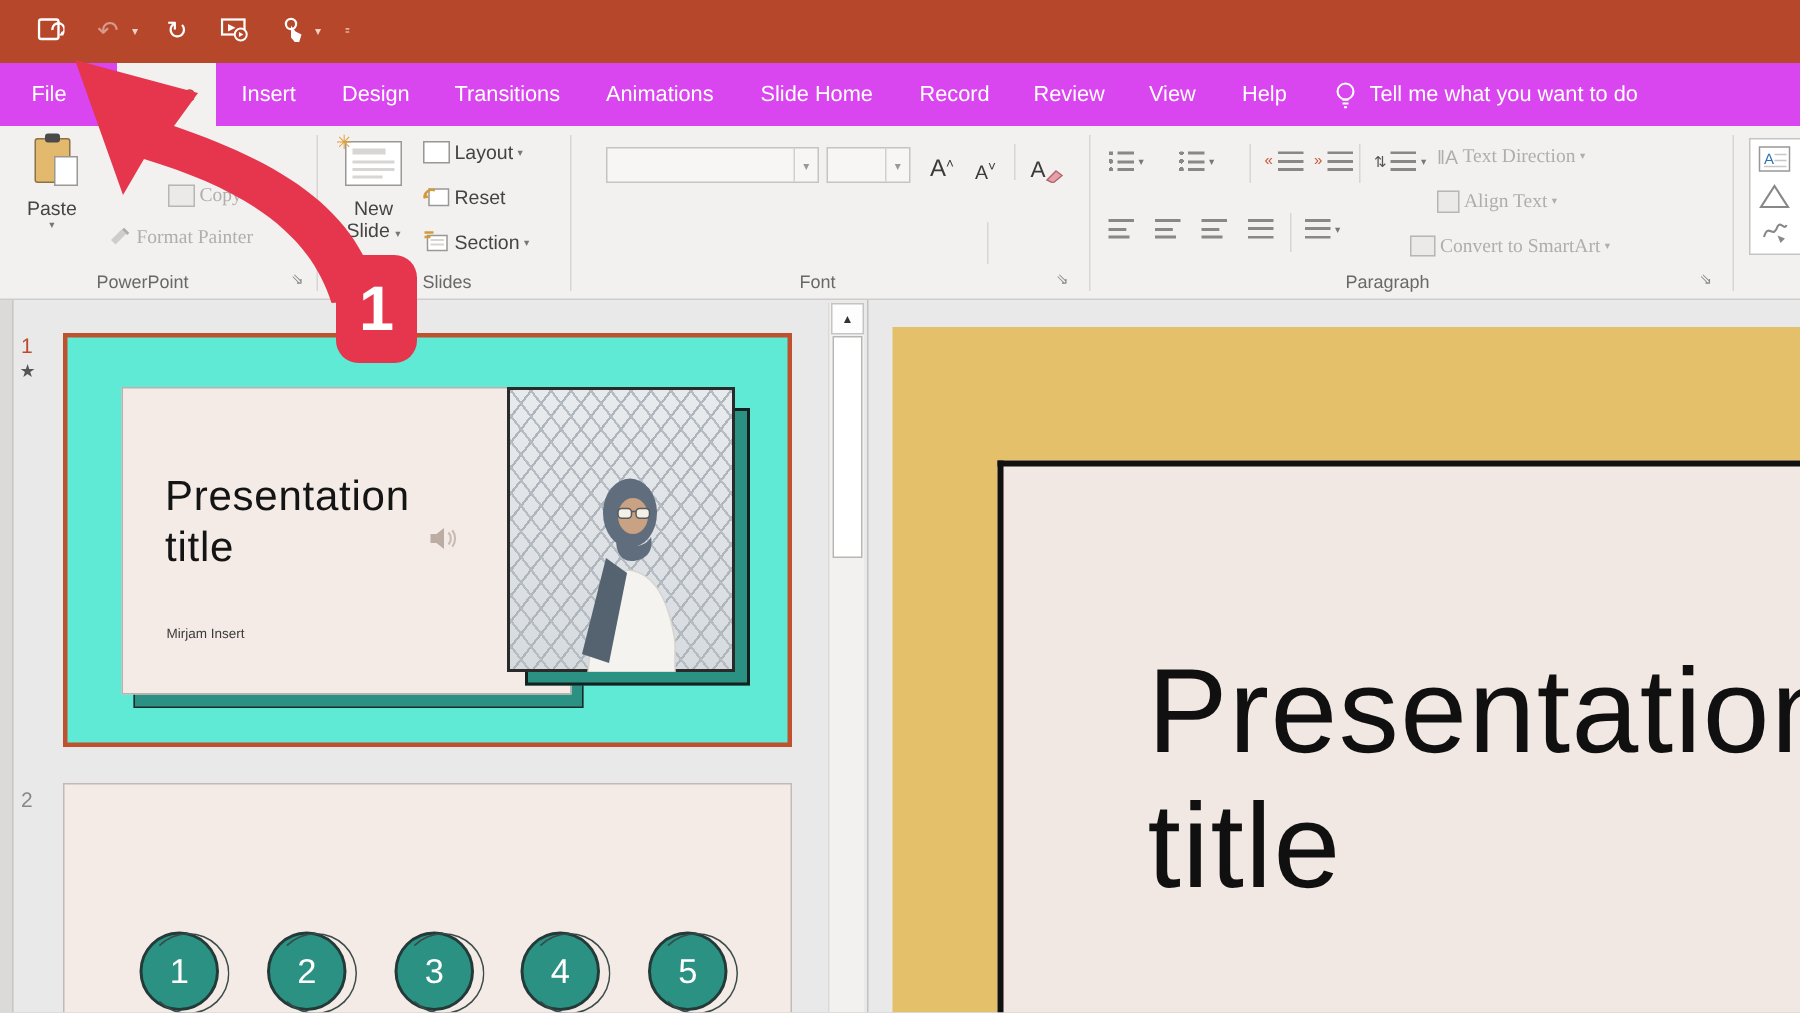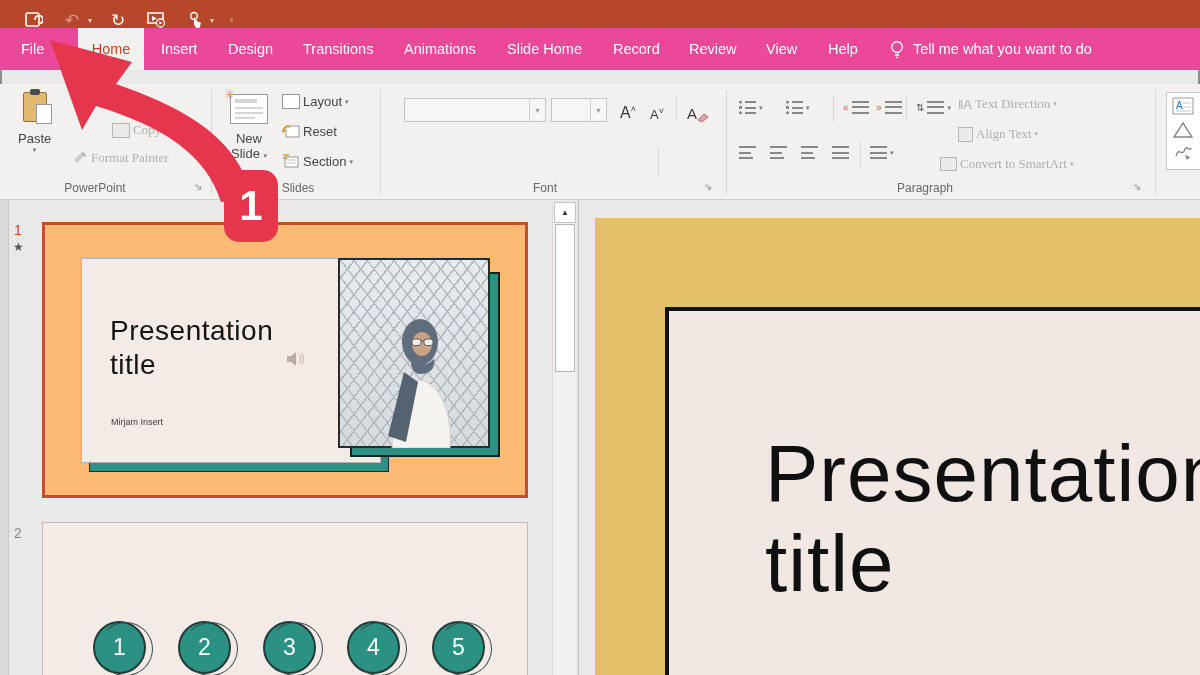--- a/index.html
+++ b/index.html
@@ -9,21 +9,21 @@
 
   
   .titlebar { position:absolute; left:0; top:0; width:1200px; height:42px; background:#b7472a; }
   .qat { position:absolute; left:22px; top:8px; display:flex; align-items:center; gap:14px; }
   .qat .qbtn { width:24px; height:24px; display:flex; align-items:center; justify-content:center; color:#fff; font-size:17px; }
   .qat .qbtn.dim { opacity:.45; }
   .qat .chev { color:#f0cfc5; font-size:8px; margin-left:-10px; }
   .win-title { position:absolute; right:14px; top:13px; color:#ffffff; font-size:14px; letter-spacing:.2px; }
 
   
-  .tabrow { position:absolute; left:0; top:28px; width:1200px; height:42px; background:#ec4899; }
+  .tabrow { position:absolute; left:0; top:42px; width:1200px; height:42px; background:#d946ef; }
   .tab { position:absolute; top:0; height:42px; display:flex; align-items:center; color:#fff; font-size:14.5px; padding:0 6px; }
   .tab.selected { background:#f2f1f0; color:#b7472a; }
   .tellme { position:absolute; top:0; height:42px; display:flex; align-items:center; gap:9px; color:#fff; font-size:14.5px; left:890px; }
 
   
   .ribbon { position:absolute; left:0; top:84px; width:1200px; height:116px; background:#f2f1f0; border-bottom:1px solid #cfcdcb; color:#444; }
   .grp-label { position:absolute; top:97px; font-size:12px; color:#6a6866; text-align:center; }
   .vsep { position:absolute; top:6px; height:104px; width:1px; background:#d8d6d4; }
   .launcher { position:absolute; top:98px; width:12px; height:12px; color:#8a8886; font-size:10px; line-height:10px; }
   .rbtn-lbl { font-size:13px; color:#444; }
@@ -54,21 +54,21 @@
   
   .content { position:absolute; left:0; top:200px; width:1200px; height:475px; background:#e9e9e9; }
   .left-strip { position:absolute; left:0; top:0; width:9px; height:475px; background:#dcdad9; border-right:1px solid #c9c7c5; }
   .pane-divider { position:absolute; left:578px; top:0; width:1px; height:475px; background:#c4c2c0; }
 
   .slide-num { position:absolute; left:14px; font-size:14px; color:#8a8886; }
   .slide-num.current { color:#c0492c; }
   .anim-star { position:absolute; left:13px; font-size:12px; color:#555; }
 
   
-  .thumb1 { position:absolute; left:42px; top:22px; width:486px; height:276px; background:#fdba74; border:3px solid #c0512f; }
+  .thumb1 { position:absolute; left:42px; top:22px; width:486px; height:276px; background:#5eead4; border:3px solid #c0512f; }
   .t1-teal-shadow { position:absolute; left:44px; top:42px; width:300px; height:205px; background:#2b9183; border:1px solid #1c2b2a; }
   .t1-card { position:absolute; left:36px; top:33px; width:300px; height:205px; background:#f4ebe7; border:1px solid #b9b1ad; }
   .t1-title { position:absolute; left:28px; top:55px; font-size:28px; line-height:1.2; color:#141414; letter-spacing:.5px; }
   .t1-sub { position:absolute; left:29px; top:158px; font-size:9px; color:#3a3a3a; }
   .t1-speaker { position:absolute; left:204px; top:92px; }
   .t1-photo-shadow { position:absolute; left:305px; top:47px; width:150px; height:185px; background:#2b9183; border:2px solid #15201f; }
   .t1-photo { position:absolute; left:293px; top:33px; width:152px; height:190px; border:2px solid #2a2a2a;
       background:
         repeating-linear-gradient(52deg, transparent 0 9px, #b6bcc2 9px 10.5px),
         repeating-linear-gradient(-52deg, transparent 0 9px, #aeb5bb 9px 10.5px),

